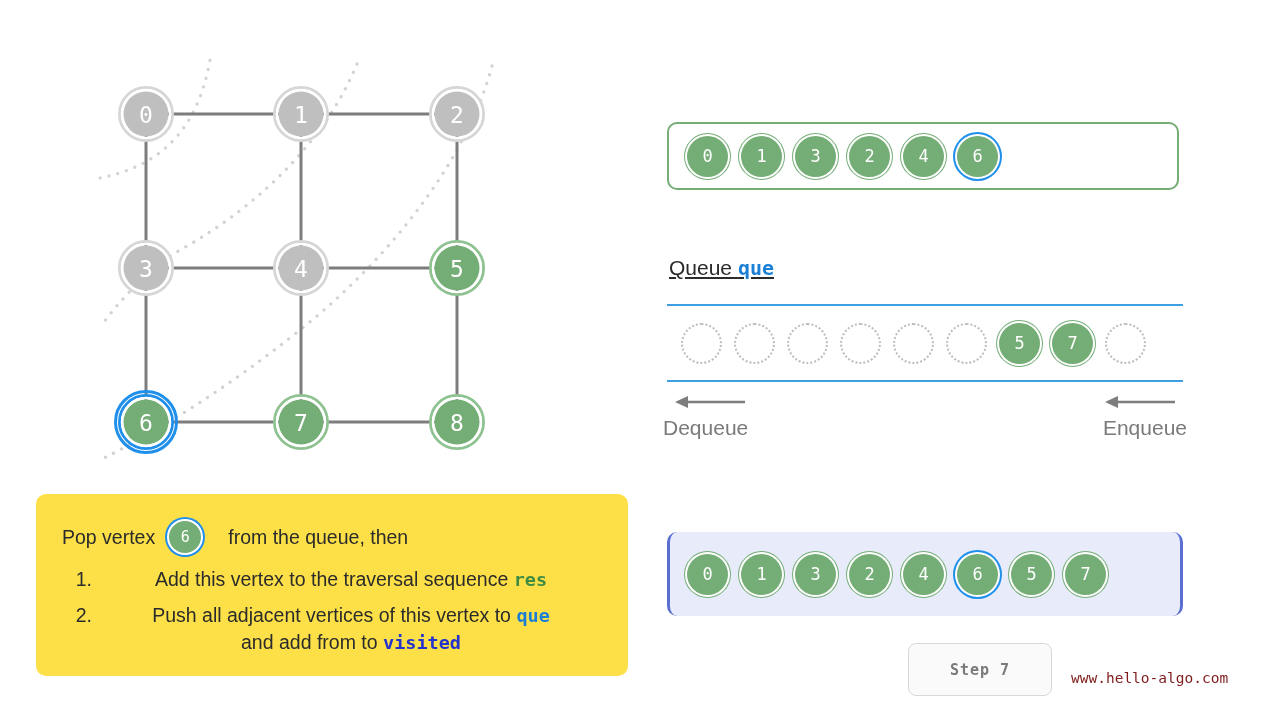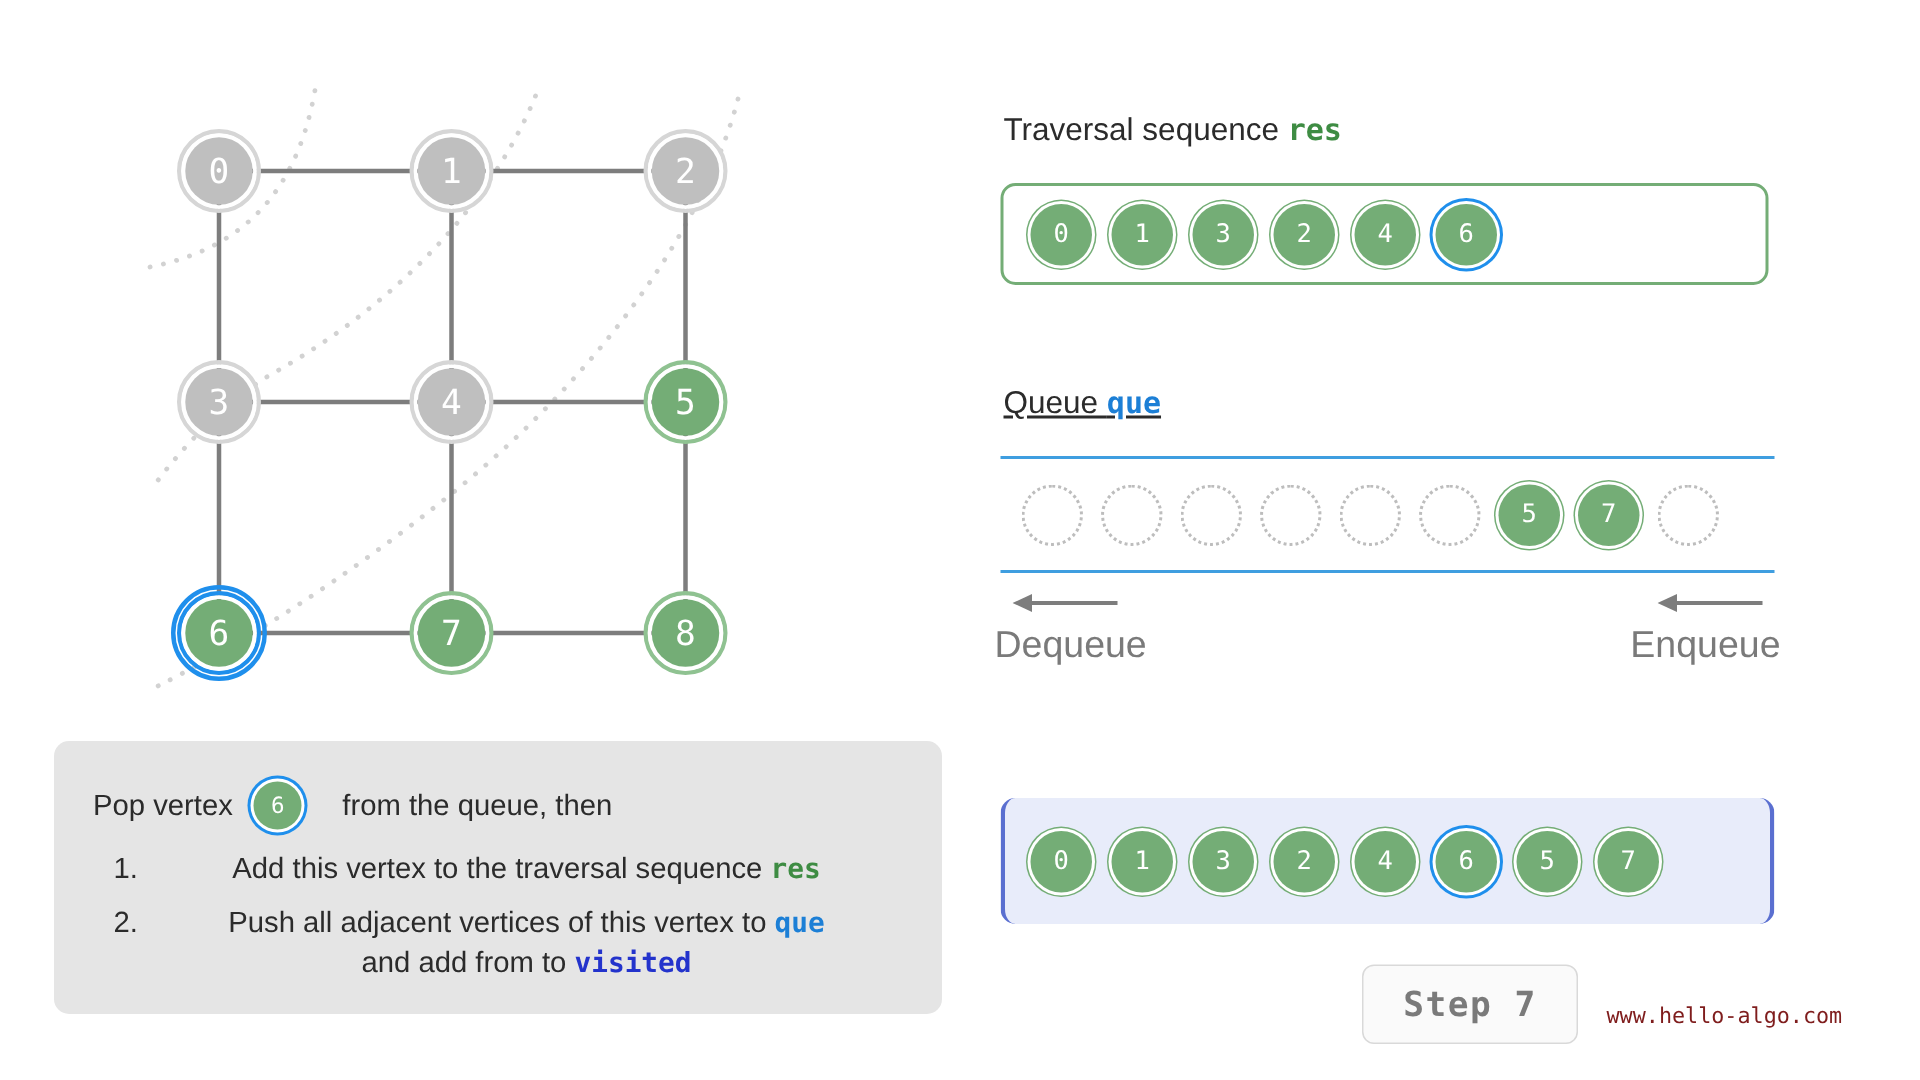--- a/index.html
+++ b/index.html
@@ -33,21 +33,21 @@
     dominant-baseline: central;
   }
 
   
   #caption-box {
     position: absolute;
     left: 36px;
     top: 494px;
     width: 592px;
     height: 182px;
-    background: #e5e5e5;
+    background: #fde047;
     border-radius: 10px;
     box-sizing: border-box;
     padding: 26px 26px 0 26px;
   }
   .cap-line1 {
     font-size: 19.5px;
     color: #2b2b2b;
     display: flex;
     align-items: center;
     height: 34px;
@@ -202,21 +202,21 @@
     position: relative;
     height: 30px;
     margin-top: 6px;
   }
   .arrow-row svg { position: absolute; top: 4px; }
   .arrow-left-svg { left: 8px; }
   .arrow-right-svg { right: 6px; }
   .q-label {
     position: absolute;
     top: 112px;
-    font-size: 25px;
+    font-size: 21px;
     color: #7a7a7a;
   }
   #dequeue-label { left: -4px; }
   #enqueue-label { right: -4px; }
 
   
   #hash-box {
     position: absolute;
     left: 2px;
     top: 532px;
@@ -241,21 +241,21 @@
     width: 144px;
     height: 53px;
     border: 1.5px solid #d9d9d9;
     border-radius: 8px;
     background: #fafafa;
     display: flex;
     align-items: center;
     justify-content: center;
     font-family: "DejaVu Sans Mono", monospace;
     font-weight: bold;
-    font-size: 23px;
+    font-size: 15px;
     color: #7a7a7a;
     letter-spacing: 1px;
     box-sizing: border-box;
   }
   #watermark {
     position: absolute;
     left: 406px;
     top: 670px;
     font-family: "DejaVu Sans Mono", monospace;
     font-size: 14.5px;
@@ -361,24 +361,20 @@
     </li>
     <li>
       <span>Push all adjacent vertices of this vertex to </span><span class="mono-blue">que</span><br>
       <span>and add from to </span><span class="mono-indigo">visited</span>
     </li>
   </ol>
 </div>
 
 <div id="right-col">
 
-  <div class="section-title" style="left:4px; top:74px;">
-    <span>Traversal sequence </span>
-    <span class="title-code tc-green">res</span>
-  </div>
   <div id="res-box">
       <div class="tok green">0</div>
       <div class="tok green">1</div>
       <div class="tok green">3</div>
       <div class="tok green">2</div>
       <div class="tok green">4</div>
       <div class="tok green hl">6</div>
     </div>
 
   <div class="section-title" style="left:4px; top:256px;text-decoration:underline;">

